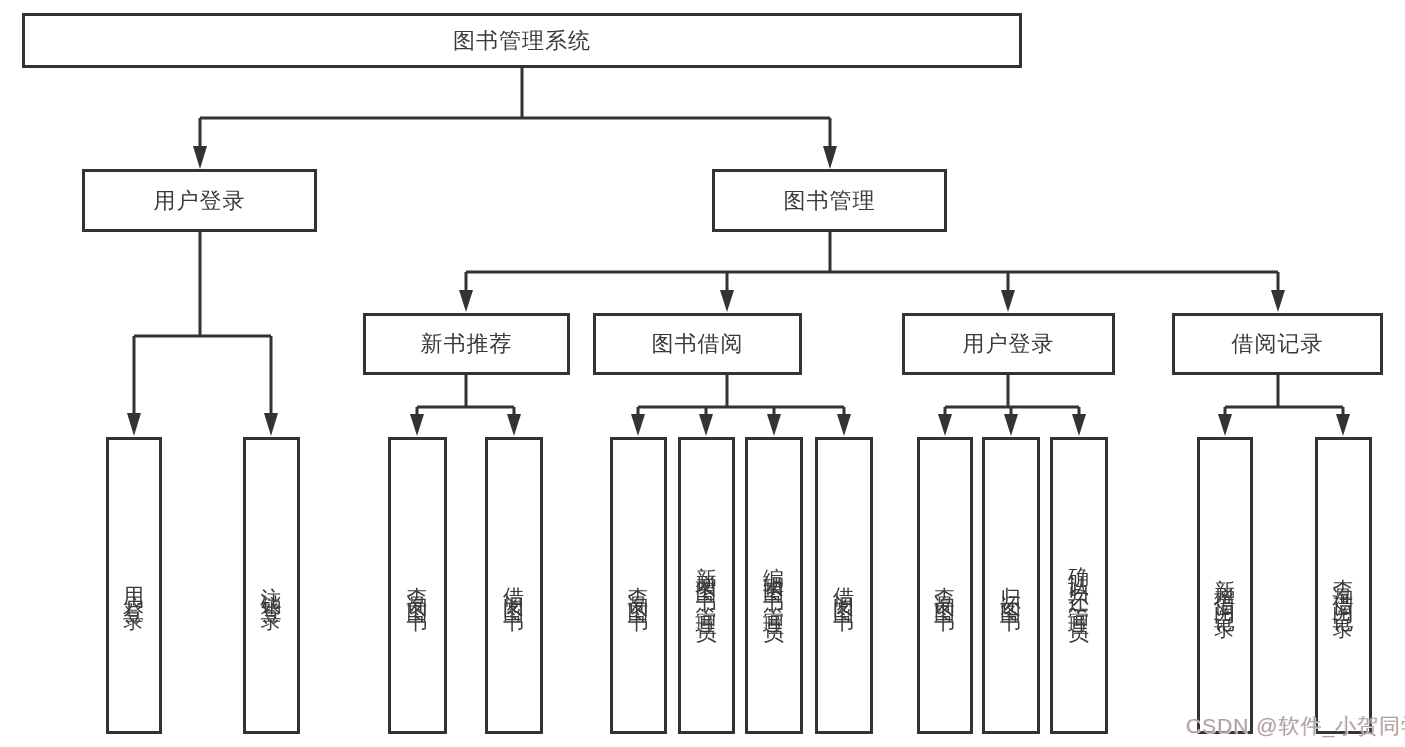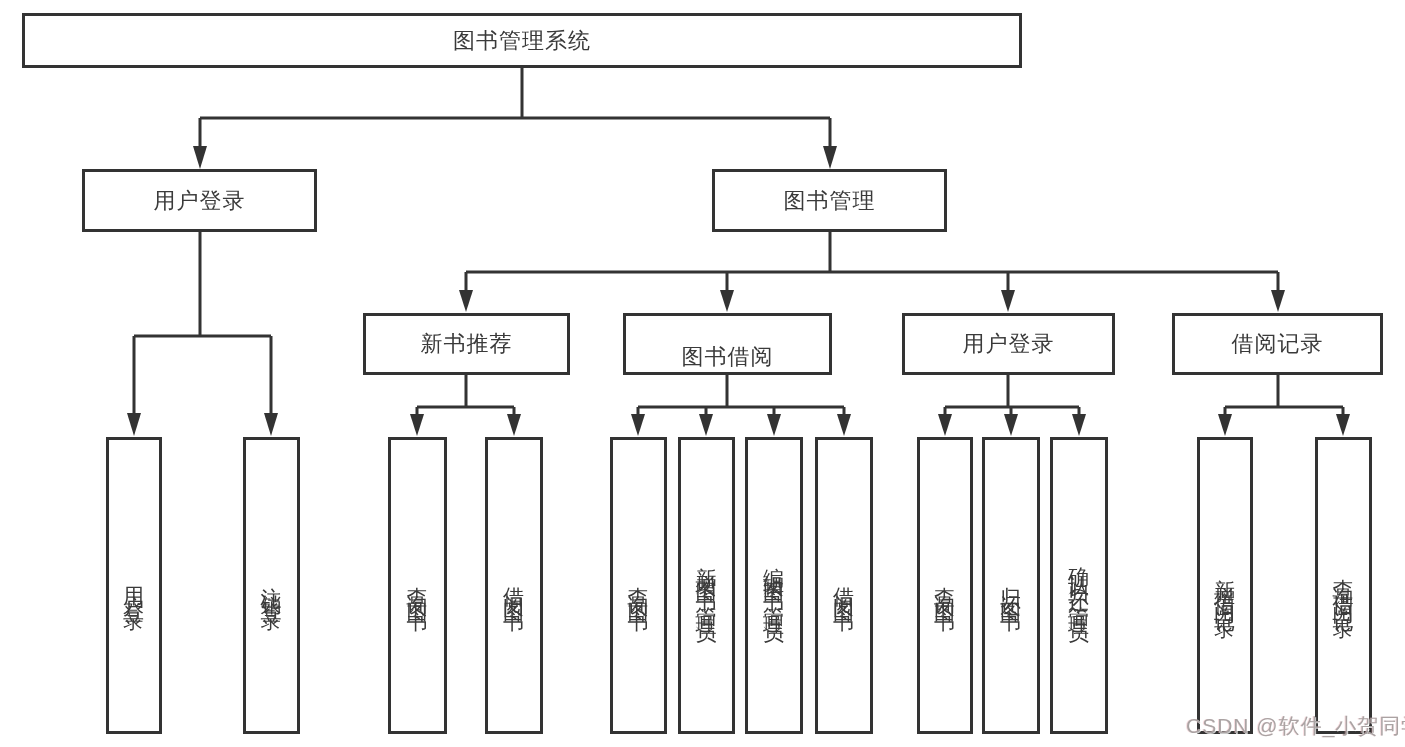--- a/index.html
+++ b/index.html
@@ -102,21 +102,21 @@
   <div class="node node-h" style="left:82px;top:169px;width:235px;height:63px;">
     <span>用户登录</span>
   </div>
   <div class="node node-h" style="left:712px;top:169px;width:235px;height:63px;">
     <span>图书管理</span>
   </div>
 
   <div class="node node-h" style="left:363px;top:313px;width:207px;height:62px;">
     <span>新书推荐</span>
   </div>
-  <div class="node node-h" style="left:623px;top:313px;width:209px;height:62px;align-items:flex-end;">
+  <div class="node node-h" style="left:593px;top:313px;width:209px;height:62px;">
     <span>图书借阅</span>
   </div>
   <div class="node node-h" style="left:902px;top:313px;width:213px;height:62px;">
     <span>用户登录</span>
   </div>
   <div class="node node-h" style="left:1172px;top:313px;width:211px;height:62px;">
     <span>借阅记录</span>
   </div>
 
   <div class="node node-v" style="left:106px;top:437px;width:56px;height:297px;">

